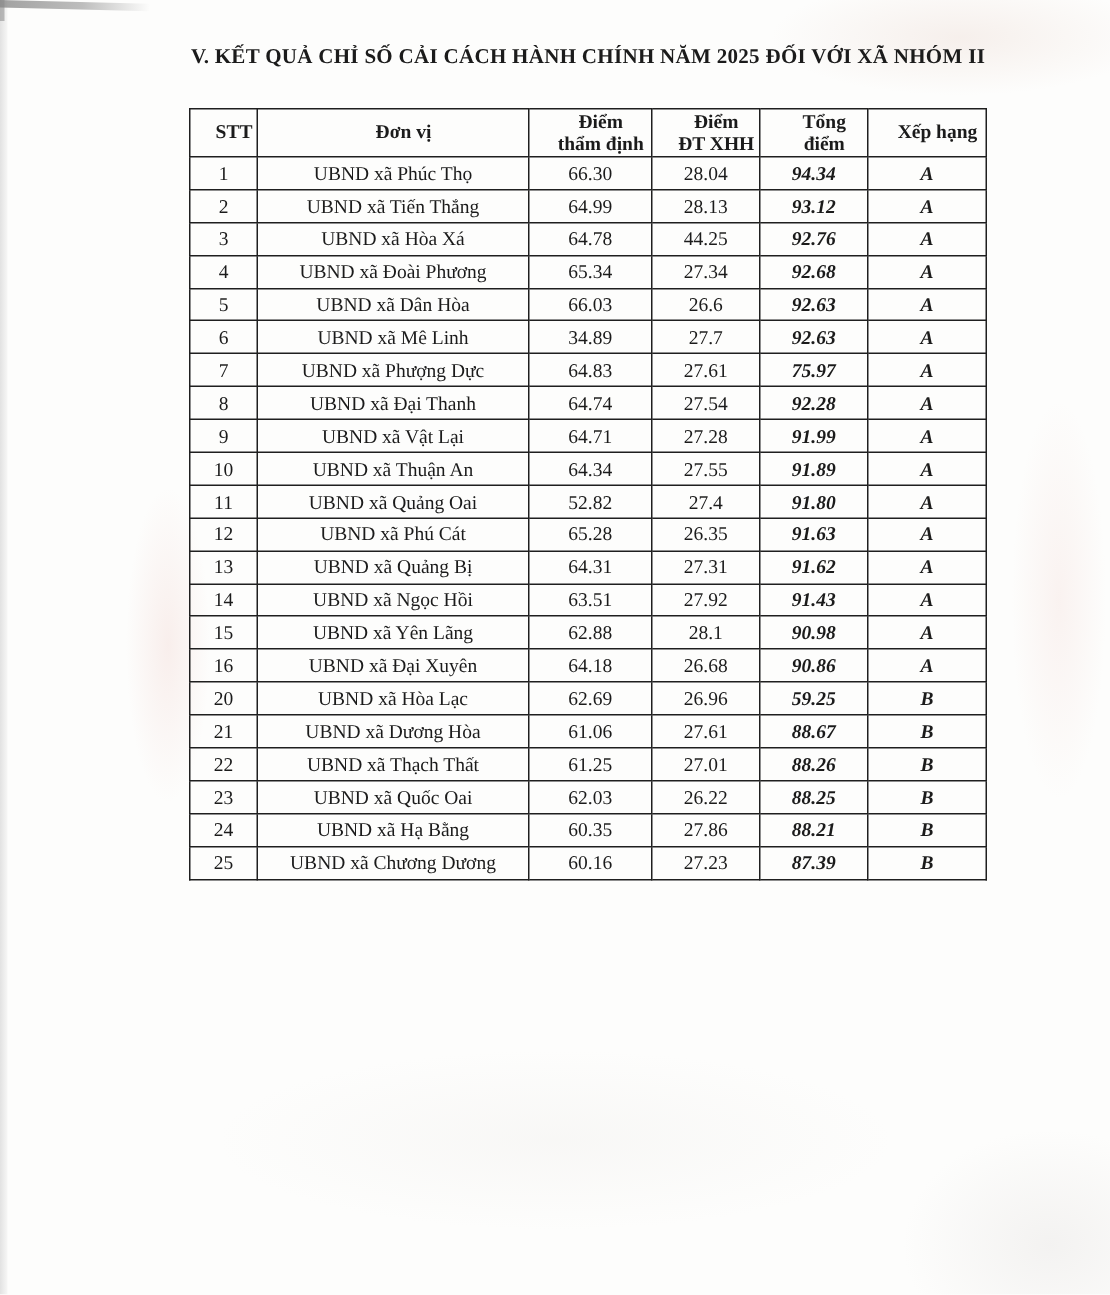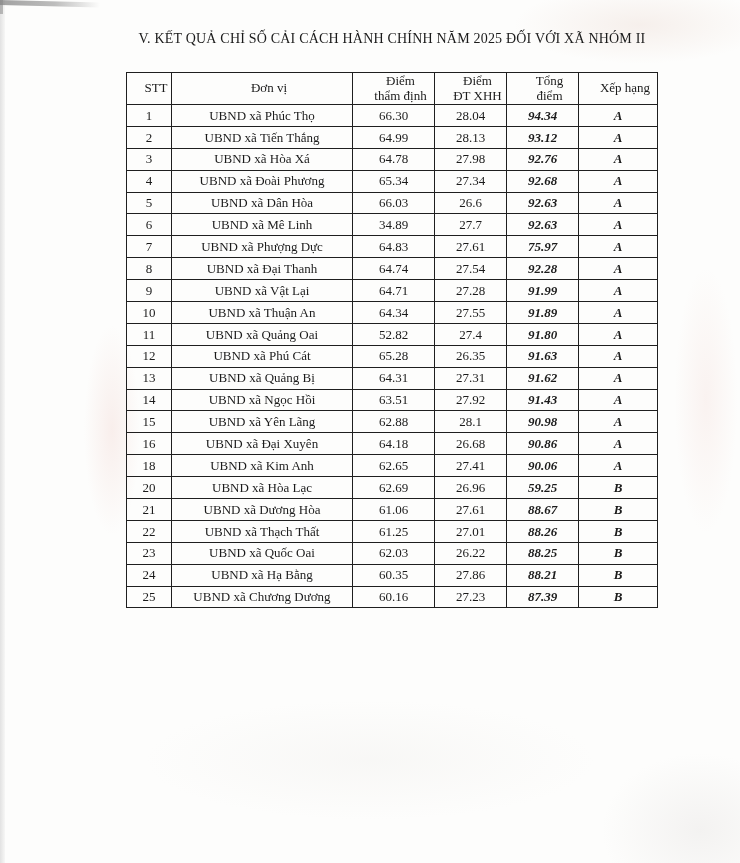--- a/index.html
+++ b/index.html
@@ -26,35 +26,35 @@
   .corner-mark-top{
     position:absolute;top:0;left:0;width:100px;height:5px;opacity:.65;
     background:linear-gradient(to right,#6f6f6f 0%,#9b9b9b 55%,transparent 100%);
     transform:rotate(1.4deg);transform-origin:left top;
   }
   .corner-mark-side{
     position:absolute;top:0;left:0;width:3px;height:14px;opacity:.55;background:#8a8a8a;
   }
   .doc-title{
     position:absolute;top:31px;left:97px;width:590px;
-    text-align:center;font-weight:normal;font-size:14px;letter-spacing:.2px;
+    text-align:center;font-weight:bold;font-size:14px;letter-spacing:.2px;
     white-space:nowrap;
   }
   table.ranking{
     position:absolute;top:72px;left:126px;width:531px;
     border-collapse:collapse;table-layout:fixed;
     font-size:13px;
   }
   table.ranking th, table.ranking td{
     border:1.4px solid #1f1f1f;
     padding:0 2px;
     overflow:hidden;
   }
   table.ranking th{
-    font-weight:normal;text-align:center;vertical-align:middle;
+    font-weight:bold;text-align:center;vertical-align:middle;
     height:31px;line-height:1.12;white-space:pre-line;font-size:13px;padding-left:16px;
   }
   table.ranking td{
     height:20.9px;line-height:1.05;vertical-align:middle;text-align:center;
     font-size:13px;
   }
   td.cell-unit{text-align:left;padding-left:6px;font-size:13.2px;}
   td.cell-total, td.cell-rank{font-weight:bold;font-style:italic;}
 </style>
 </head>
@@ -104,21 +104,21 @@
     <td class="cell-num">64.99</td>
     <td class="cell-num">28.13</td>
     <td class="cell-total">93.12</td>
     <td class="cell-rank">A</td>
   </tr>
 
   <tr>
     <td class="cell-stt">3</td>
     <td class="cell-unit">UBND xã Hòa Xá</td>
     <td class="cell-num">64.78</td>
-    <td class="cell-num">27.98</td>
+    <td class="cell-num">44.25</td>
     <td class="cell-total">92.76</td>
     <td class="cell-rank">A</td>
   </tr>
 
   <tr>
     <td class="cell-stt">4</td>
     <td class="cell-unit">UBND xã Đoài Phương</td>
     <td class="cell-num">65.34</td>
     <td class="cell-num">27.34</td>
     <td class="cell-total">92.68</td>
@@ -227,28 +227,20 @@
   <tr>
     <td class="cell-stt">16</td>
     <td class="cell-unit">UBND xã Đại Xuyên</td>
     <td class="cell-num">64.18</td>
     <td class="cell-num">26.68</td>
     <td class="cell-total">90.86</td>
     <td class="cell-rank">A</td>
   </tr>
 
 
-  <tr>
-    <td class="cell-stt">18</td>
-    <td class="cell-unit">UBND xã Kim Anh</td>
-    <td class="cell-num">62.65</td>
-    <td class="cell-num">27.41</td>
-    <td class="cell-total">90.06</td>
-    <td class="cell-rank">A</td>
-  </tr>
 
 
   <tr>
     <td class="cell-stt">20</td>
     <td class="cell-unit">UBND xã Hòa Lạc</td>
     <td class="cell-num">62.69</td>
     <td class="cell-num">26.96</td>
     <td class="cell-total">59.25</td>
     <td class="cell-rank">B</td>
   </tr>

